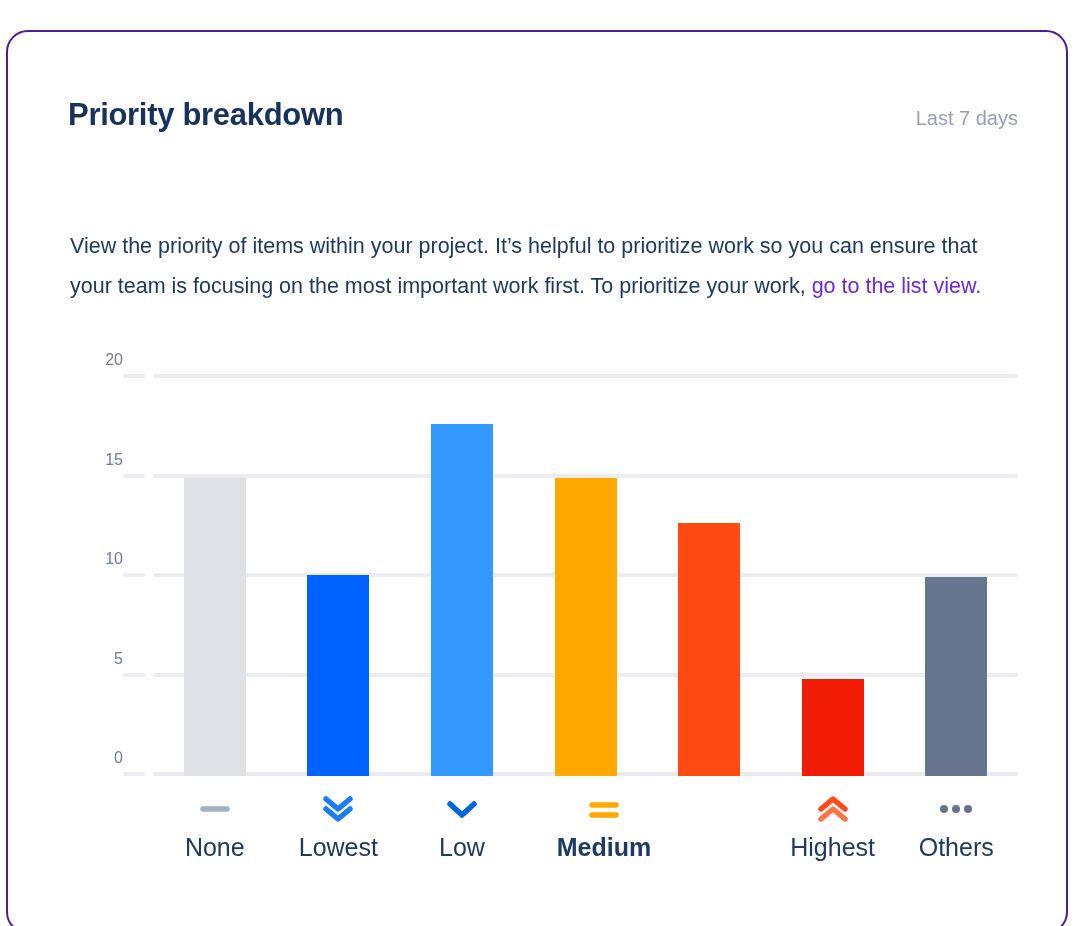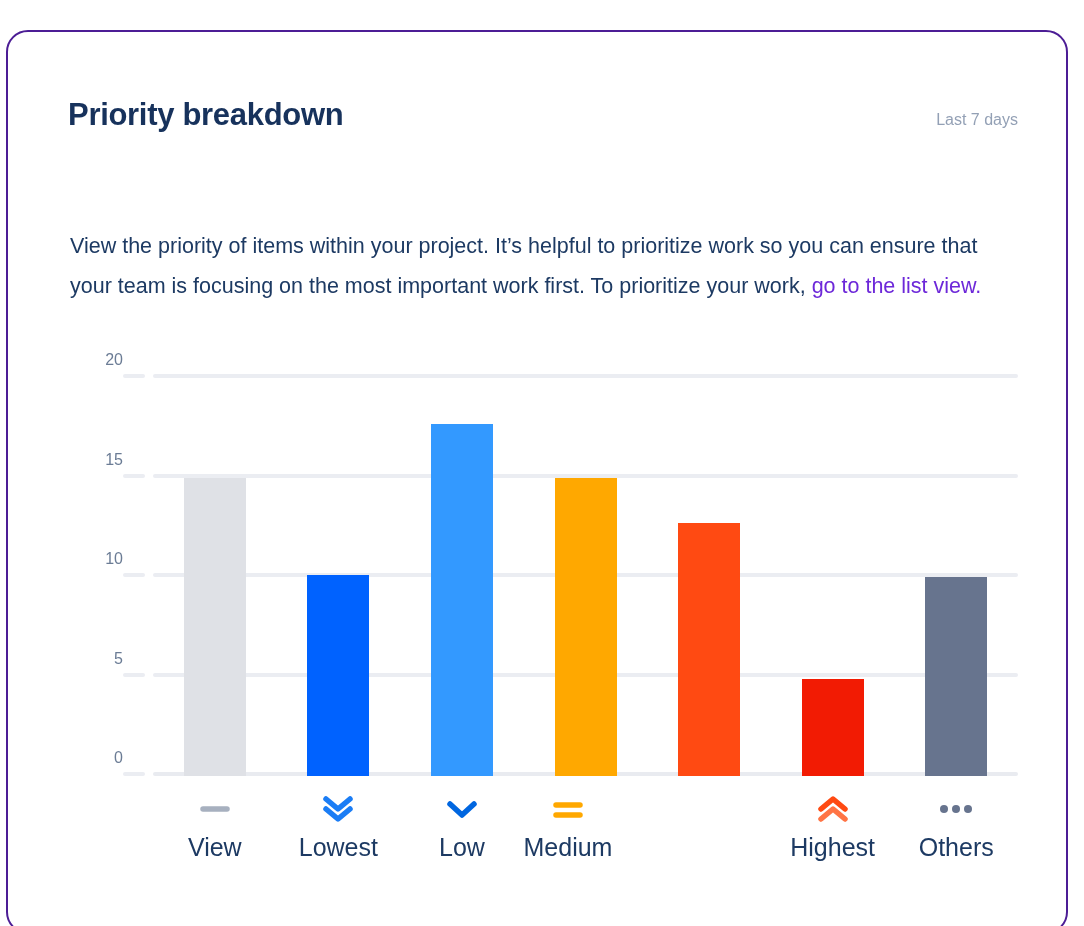--- a/index.html
+++ b/index.html
@@ -40,21 +40,21 @@
   }
   .card-title {
     font-size: 31px;
     font-weight: bold;
     color: #17325c;
     letter-spacing: -0.3px;
     line-height: 1.1;
     margin: 0;
   }
   .card-period {
-    font-size: 16px;
+    font-size: 20px;
     color: #93a0b5;
     line-height: 1.1;
     white-space: nowrap;
   }
 
   
   .card-desc {
     position: absolute;
     left: 62px;
     top: 172px;
@@ -208,40 +208,40 @@
         <div class="bar" style="left: 648.643px; height: 97.51px; background: rgb(242, 27, 3);"></div>
         <div class="bar" style="left: 772.214px; height: 199px; background: rgb(103, 116, 142);"></div>
       </div>
     <div class="xaxis">
         <div class="xtick" style="left: -0.214286px;">
           <div class="xicon">
             <svg width="34" height="30" viewBox="0 0 34 30">
               <line x1="5" y1="15" x2="29" y2="15" stroke="#a7b0bf" stroke-width="5.5" stroke-linecap="round"></line>
             </svg>
           </div>
-          <div class="xlabel">View</div>
+          <div class="xlabel">None</div>
         </div>
         <div class="xtick" style="left: 123.357px;">
           <div class="xicon">
             <svg width="34" height="30" viewBox="0 0 34 30">
               <polyline points="5,5 17,15 29,5" stroke="#1b7df5" stroke-width="5.5" stroke-linecap="round" stroke-linejoin="round" fill="none"></polyline>
               <polyline points="5,15 17,25 29,15" stroke="#1b7df5" stroke-width="5.5" stroke-linecap="round" stroke-linejoin="round" fill="none"></polyline>
             </svg>
           </div>
           <div class="xlabel">Lowest</div>
         </div>
         <div class="xtick" style="left: 246.929px;">
           <div class="xicon">
             <svg width="34" height="30" viewBox="0 0 34 30">
               <polyline points="5,10 17,21 29,10" stroke="#0066e0" stroke-width="5.5" stroke-linecap="round" stroke-linejoin="round" fill="none"></polyline>
             </svg>
           </div>
           <div class="xlabel">Low</div>
         </div>
-        <div class="xtick" style="left: 353px;">
+        <div class="xtick" style="left: 389px; font-weight: bold;">
           <div class="xicon">
             <svg width="34" height="30" viewBox="0 0 34 30">
               <line x1="5" y1="11" x2="29" y2="11" stroke="#ffa800" stroke-width="5.5" stroke-linecap="round"></line>
               <line x1="5" y1="21" x2="29" y2="21" stroke="#ffa800" stroke-width="5.5" stroke-linecap="round"></line>
             </svg>
           </div>
           <div class="xlabel">Medium</div>
         </div>
         <div class="xtick" style="left: 617.643px;">
           <div class="xicon">

